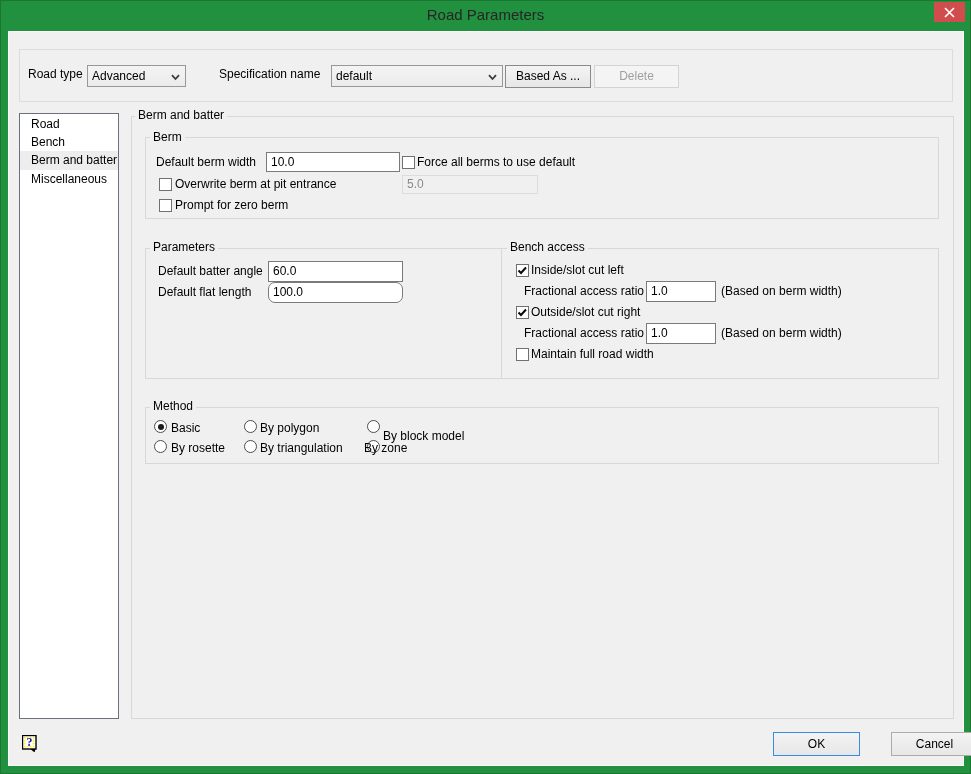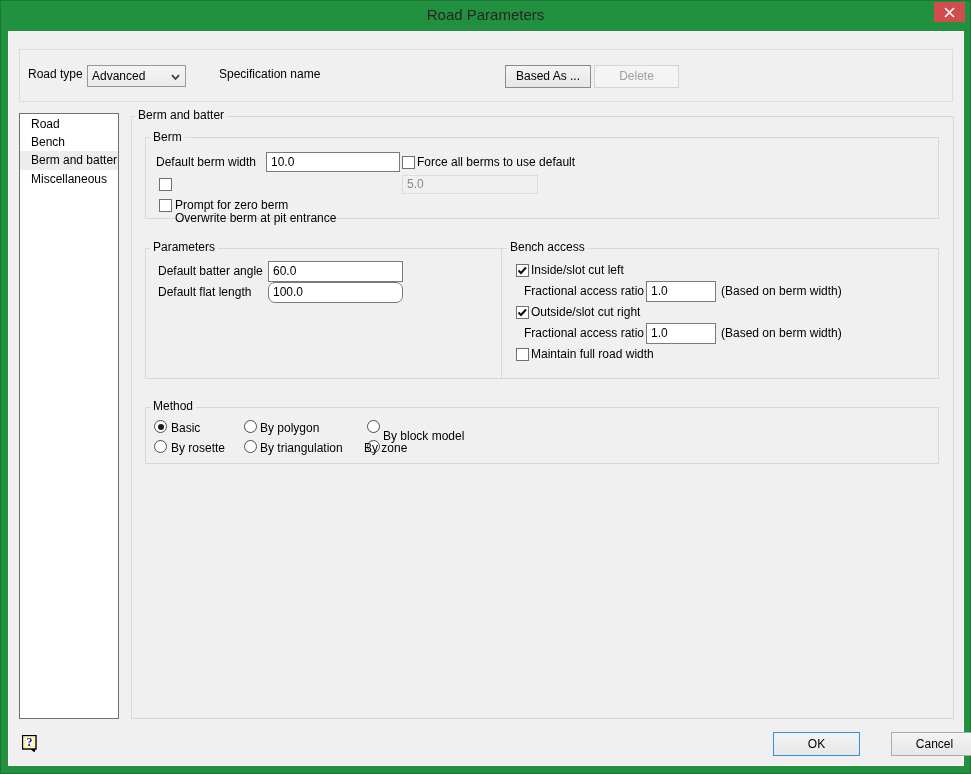--- a/index.html
+++ b/index.html
@@ -79,41 +79,46 @@
   <div id="client"></div>
 
   <div class="panel" style="left:18px; top:48px; width:934px; height:53px;"></div>
   <div class="lbl" style="left:27px; top:66px;">Road type</div>
   <div class="combo" style="left:86px; top:64px; width:99px; height:22px;">Advanced
     <span class="chev"><svg width="9" height="7" viewBox="0 0 9 7">
           <path d="M1 1.2 L4.5 5 L8 1.2" stroke="#3c3c3c" stroke-width="1.8" fill="none"></path>
         </svg></span>
   </div>
   <div class="lbl" style="left:218px; top:66px;">Specification name</div>
+  <div class="combo" style="left:330px; top:64px; width:172px; height:22px;">default
+    <span class="chev"><svg width="9" height="7" viewBox="0 0 9 7">
+          <path d="M1 1.2 L4.5 5 L8 1.2" stroke="#3c3c3c" stroke-width="1.8" fill="none"></path>
+        </svg></span>
+  </div>
   <div class="btn" style="left:504px; top:64px; width:86px; height:23px; line-height:21px;">Based As ...</div>
   <div class="btn disabled" style="left:593px; top:64px; width:85px; height:23px; line-height:21px;">Delete</div>
 
   <div id="listbox">
     <div class="item">Road</div>
     <div class="item">Bench</div>
     <div class="item sel">Berm and batter</div>
     <div class="item">Miscellaneous</div>
   </div>
 
   <div class="groupbox" style="left:130px; top:115px; width:823px; height:603px;"></div>
   <div class="grouplabel" style="left:134px; top:108px;">Berm and batter</div>
 
   <div class="groupbox" style="left:144px; top:136px; width:794px; height:82px;"></div>
   <div class="grouplabel" style="left:149px; top:130px;">Berm</div>
   <div class="lbl" style="left:155px; top:154px;">Default berm width</div>
   <div class="field" style="left:265px; top:151px; width:134px; height:20px; line-height:18px;">10.0</div>
   <div class="cb" style="left:401px; top:155px;"></div>
   <div class="lbl" style="left:416px; top:154px;">Force all berms to use default</div>
   <div class="cb" style="left:158px; top:177px;"></div>
-  <div class="lbl" style="left:174px; top:176px;margin-top:34px;">Overwrite berm at pit entrance</div>
+  <div class="lbl" style="left:174px; top:176px;">Overwrite berm at pit entrance</div>
   <div class="field disabled" style="left:401px; top:174px; width:136px; height:19px; line-height:17px;">5.0</div>
   <div class="cb" style="left:158px; top:198px;"></div>
   <div class="lbl" style="left:174px; top:197px;">Prompt for zero berm</div>
 
   <div class="groupbox" style="left:144px; top:247px; width:357px; height:131px;"></div>
   <div class="grouplabel" style="left:149px; top:240px;">Parameters</div>
   <div class="lbl" style="left:157px; top:263px;">Default batter angle</div>
   <div class="field" style="left:267px; top:260px; width:135px; height:21px; line-height:19px;">60.0</div>
   <div class="lbl" style="left:157px; top:284px;">Default flat length</div>
   <div class="field" style="left:267px; top:281px; width:135px; height:21px; line-height:19px;border-radius:7px;">100.0</div>

